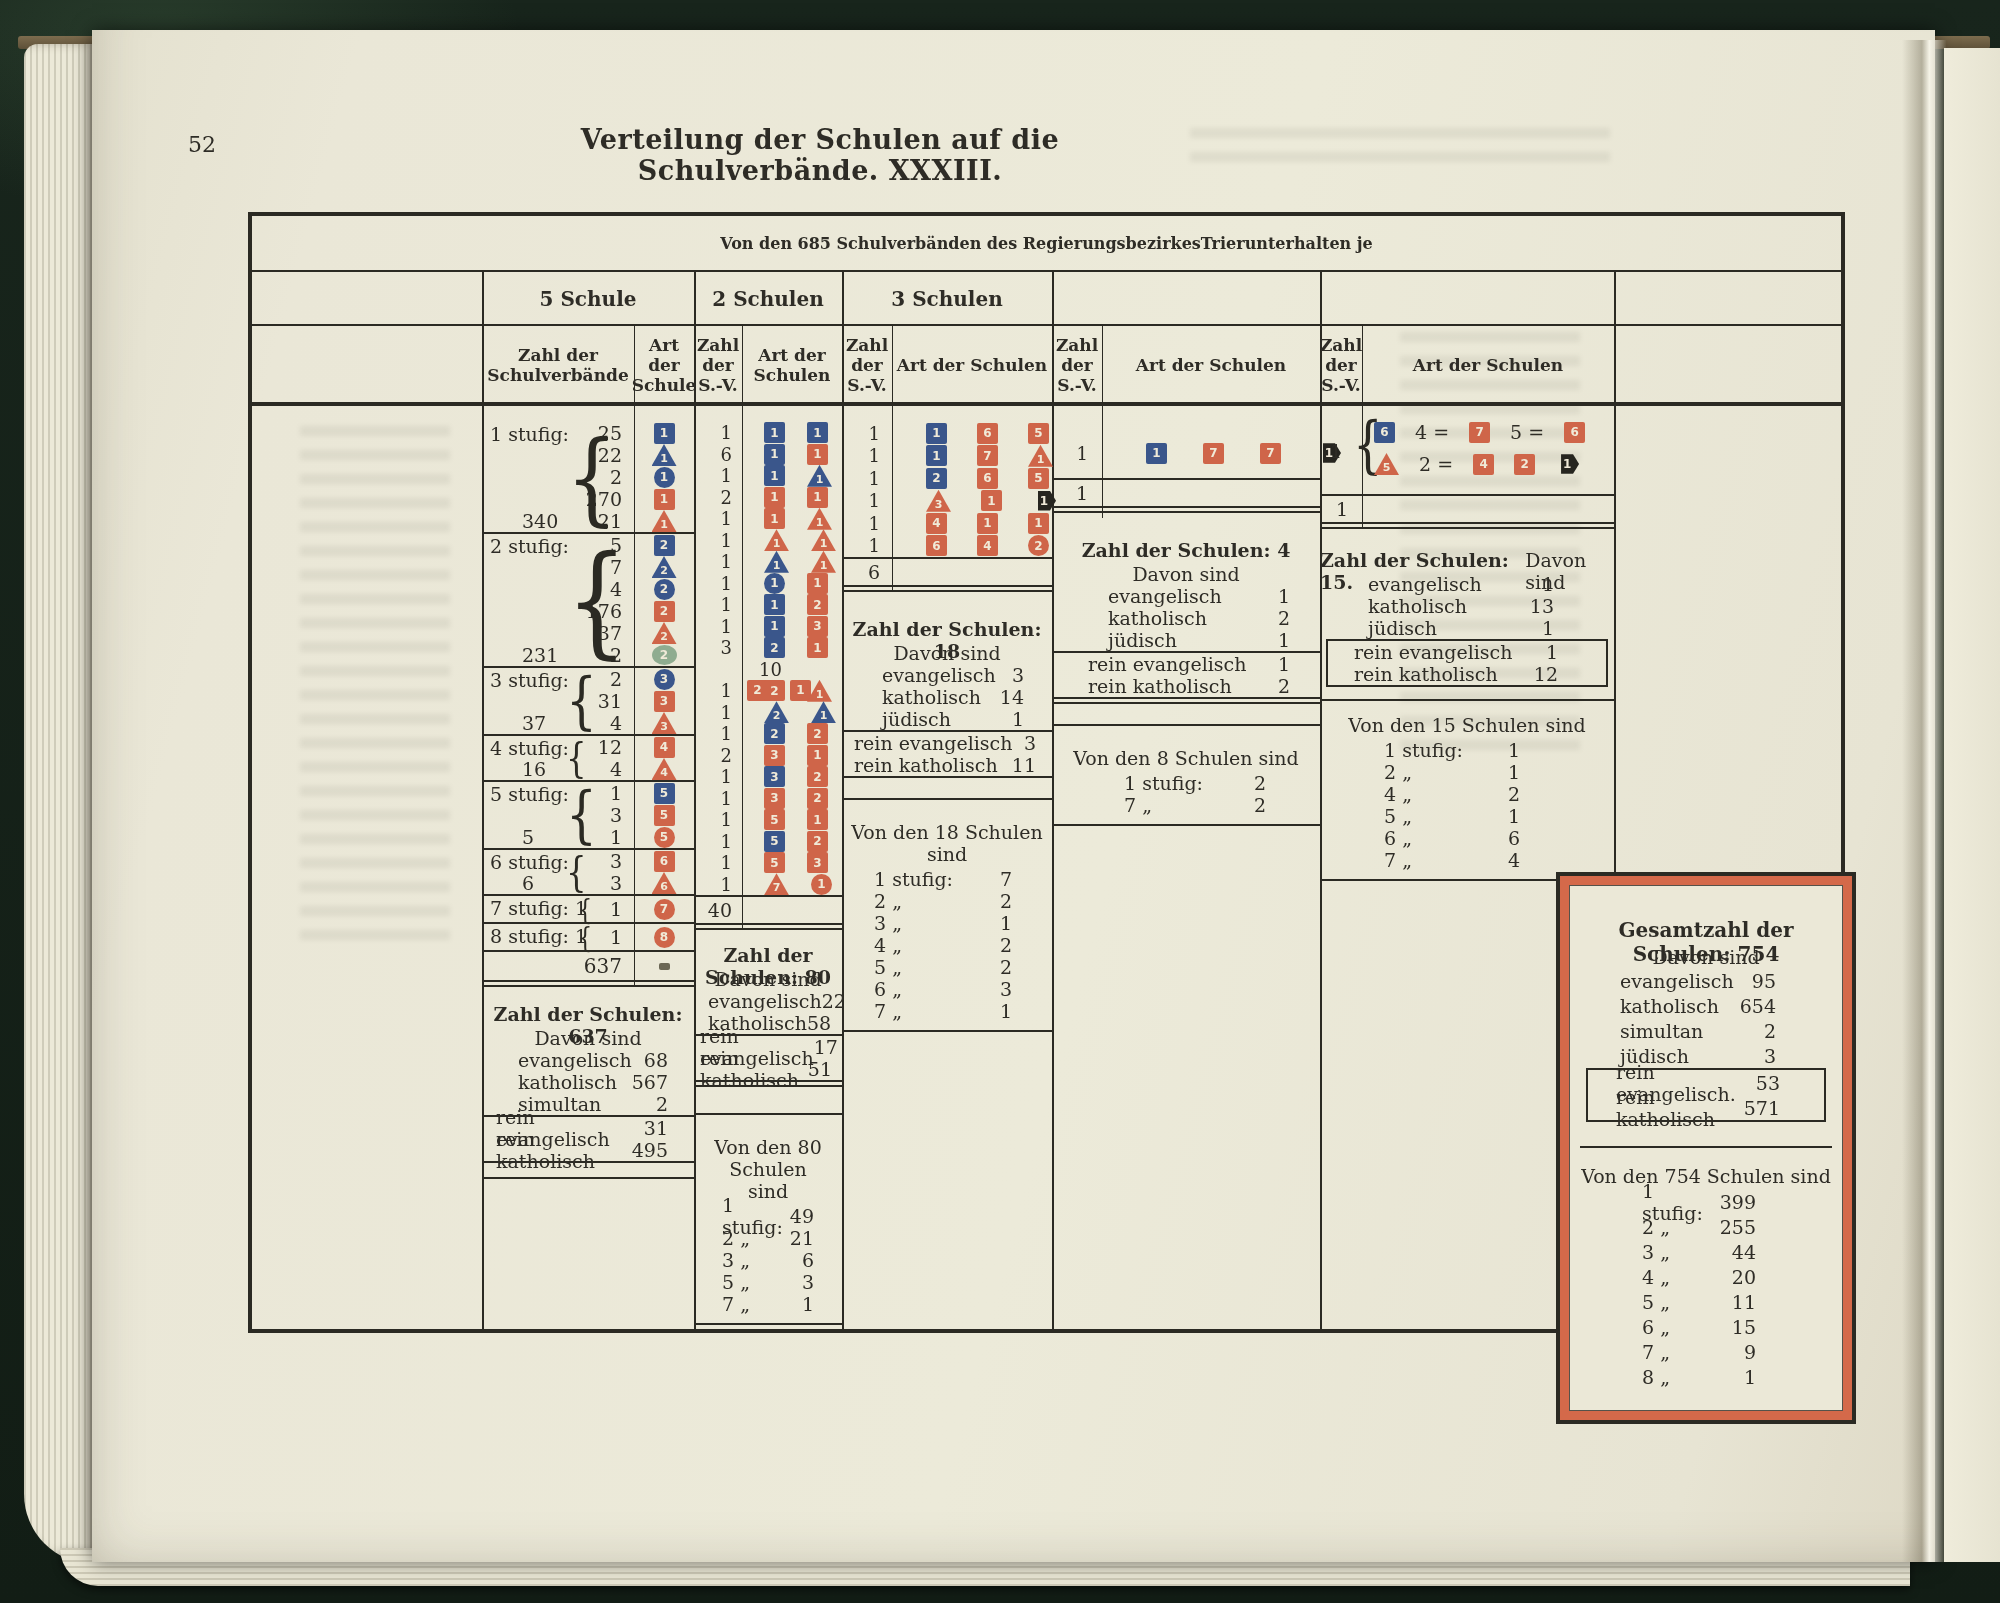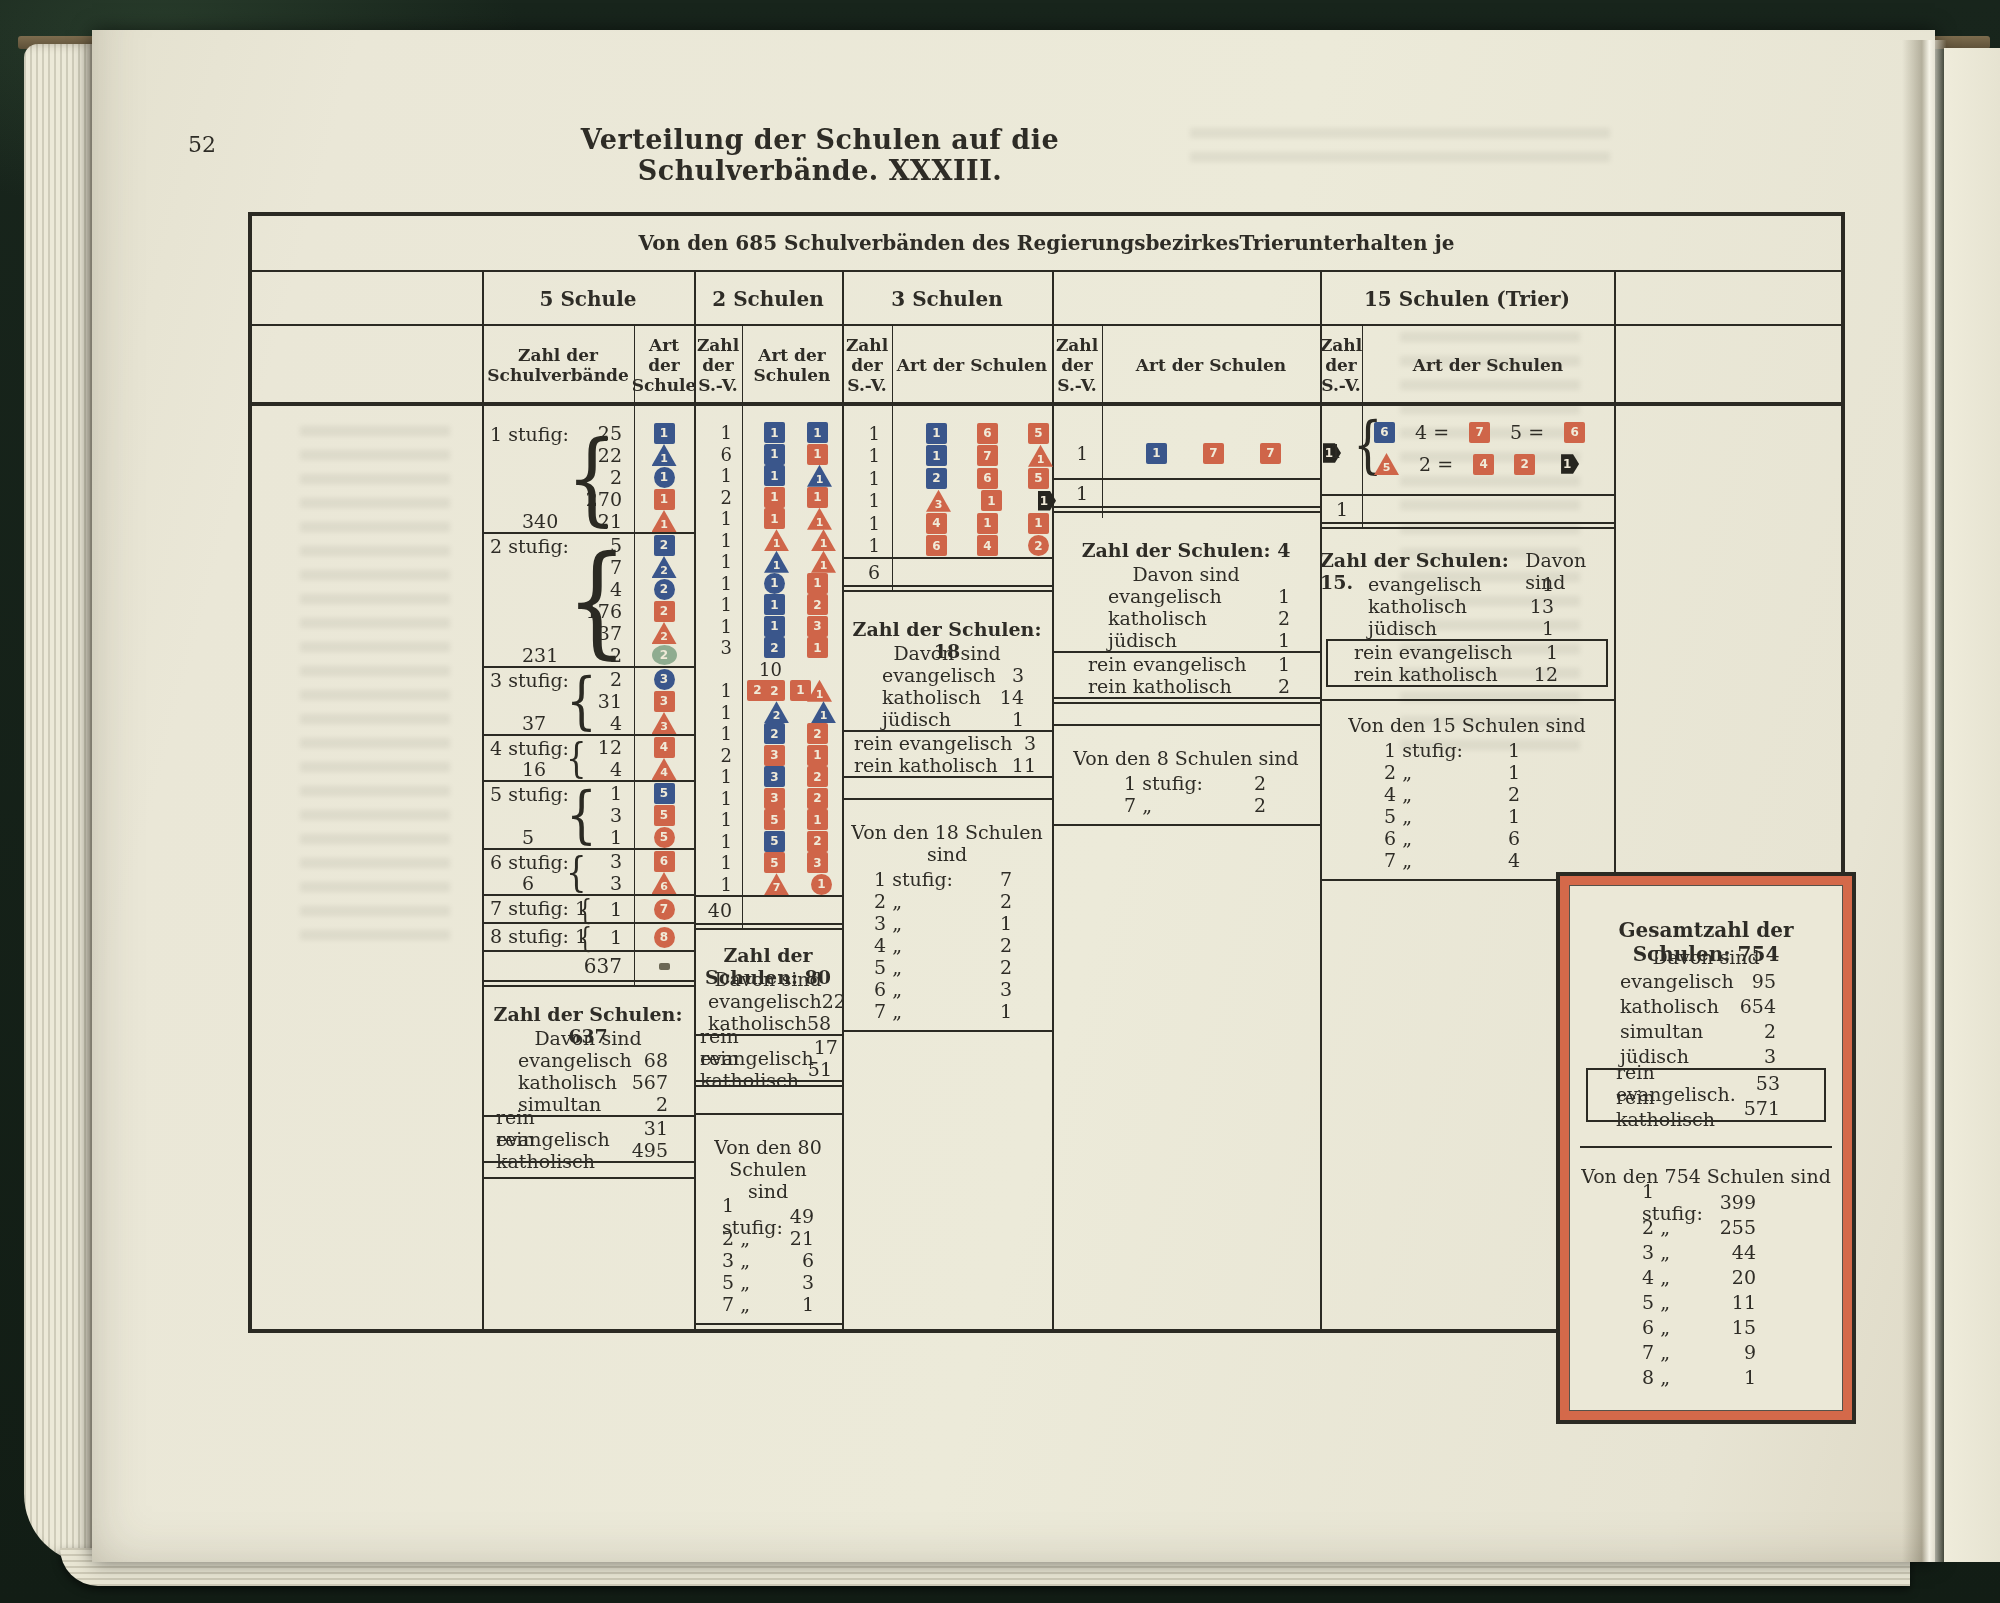--- a/index.html
+++ b/index.html
@@ -30,21 +30,21 @@
 
   .page-number{position:absolute;left:188px;top:132px;font-size:22px;}
   .page-title{position:absolute;left:460px;top:124px;width:720px;text-align:center;
       font-size:27px;font-weight:800;letter-spacing:.5px;}
 
   
   .table{position:absolute;left:248px;top:212px;width:1597px;height:1121px;
       border:4px solid #2b2a23;box-sizing:border-box;}
   .hl,.vl{position:absolute;background:#2b2a23;}
   .caption{position:absolute;left:0;top:0;width:100%;height:54px;display:flex;align-items:center;justify-content:center;
-      font-size:20px;font-weight:600;gap:0;}
+      font-size:16px;font-weight:600;gap:0;}
   .caption b{font-weight:800;}
   .ghead{position:absolute;top:58px;height:50px;display:flex;align-items:center;justify-content:center;
       font-size:20px;font-weight:600;}
   .shead{position:absolute;top:112px;height:74px;display:flex;align-items:center;justify-content:center;
       font-size:17px;font-weight:600;text-align:center;white-space:pre-line;line-height:1.18;}
 
   .colbox{position:absolute;top:190px;}
   #c1{left:230px;width:212px;} #c2{left:442px;width:148px;}
   #c3{left:590px;width:210px;} #c4{left:800px;width:268px;} #c5{left:1068px;width:294px;}
 
@@ -142,21 +142,20 @@
 
   <div class="vl" style="left:382px;top:110px;width:1px;height:660px;"></div>
   <div class="vl" style="left:490px;top:110px;width:1px;height:604px;"></div>
   <div class="vl" style="left:640px;top:110px;width:1px;height:266px;"></div>
   <div class="vl" style="left:850px;top:110px;width:1px;height:192px;"></div>
   <div class="vl" style="left:1110px;top:110px;width:1px;height:203px;"></div>
 
   <div class="ghead" style="left:230px;width:212px;">5 Schule</div>
   <div class="ghead" style="left:442px;width:148px;">2 Schulen</div>
   <div class="ghead" style="left:590px;width:210px;">3 Schulen</div>
-  <div class="ghead" style="left:1068px;width:294px;">15 Schulen (Trier)</div>
 
   <div class="shead" style="left:230px;width:152px;">Zahl der
 Schulverbände</div>
   <div class="shead" style="left:382px;width:60px;">Art
 der
 Schule</div>
   <div class="shead" style="left:442px;width:48px;">Zahl
 der
 S.-V.</div>
   <div class="shead" style="left:490px;width:100px;">Art der

